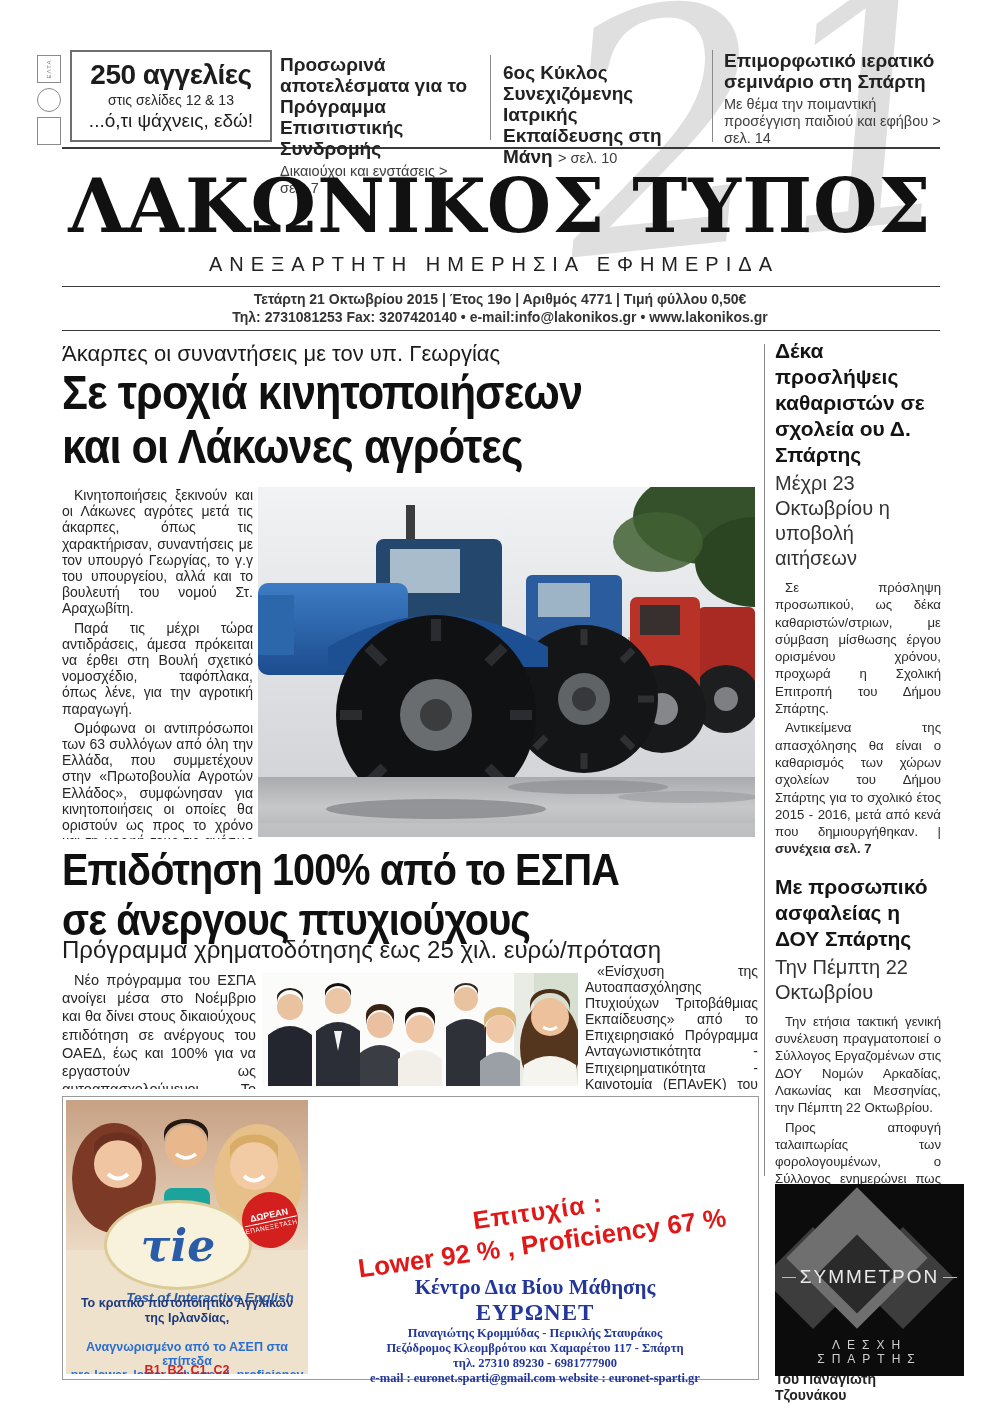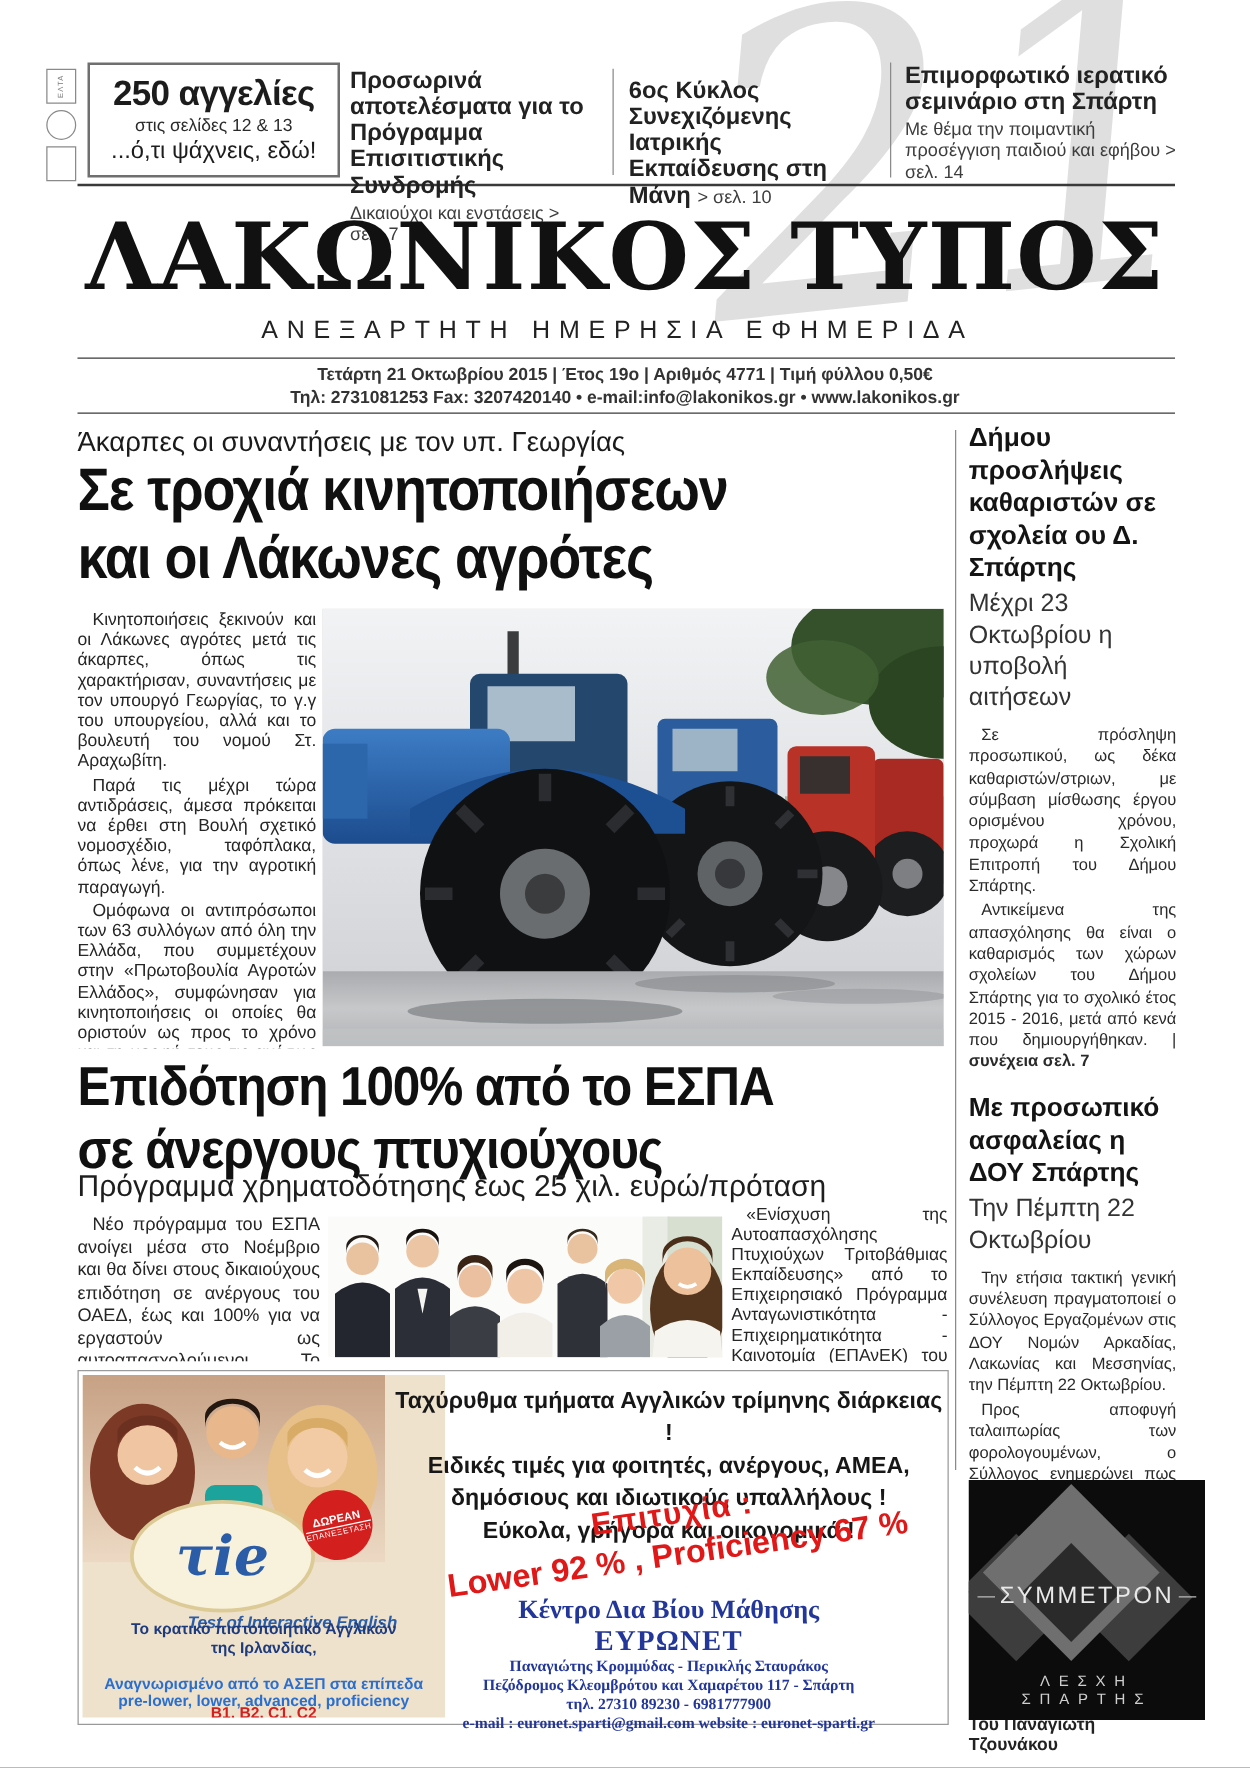--- a/index.html
+++ b/index.html
@@ -66,21 +66,21 @@
   .sym{position:absolute;left:775px;top:1184px;width:189px;height:192px;background:#0c0c0c;overflow:hidden;}
   .dia{position:absolute;transform:rotate(45deg);}
   .symTitle{position:absolute;left:0;right:0;top:82px;display:flex;align-items:center;color:#e9e9e9;
         font-size:19px;letter-spacing:2px;justify-content:center;gap:4px;}
   .symTitle .d{flex:0 0 14px;border-top:1px solid #bbb;}
   .symSub{position:absolute;left:0;right:0;bottom:10px;text-align:center;color:#cfcfcf;
         font-size:12px;letter-spacing:7px;}
 
   
   .adBox{position:absolute;left:62px;top:1096px;width:695px;height:282px;border:1px solid #9a9a9a;background:#fff;}
-  .adLeft{position:absolute;left:3px;top:3px;width:290px;height:274px;background:#efe2cd;overflow:hidden;}
+  .adLeft{position:absolute;left:3px;top:3px;width:242px;height:274px;background:#efe2cd;overflow:hidden;}
   .adRight{position:absolute;left:252px;top:0;width:440px;height:280px;}
   .adLines{position:absolute;left:0;right:0;top:10px;text-align:center;font-weight:bold;
         font-size:18.5px;line-height:26px;color:#171717;}
   .stamp2{position:absolute;left:30px;top:100px;width:390px;text-align:center;color:#e01818;
         font-weight:bold;transform:rotate(-8deg);}
   .stamp2 .s1{font-size:25px;letter-spacing:1px;}
   .stamp2 .s2{font-size:26px;margin-top:2px;white-space:nowrap;}
   .adBlue{position:absolute;left:0;right:0;top:178px;text-align:center;color:#23379b;
         font-family:"Liberation Serif","DejaVu Serif",serif;font-weight:bold;}
   .adBlue .c1{font-size:21px;}
@@ -280,21 +280,21 @@
   </div>
 
   <div class="bodycol col2b z">
     <p><span>«Ενίσχυση της Αυτοαπασχόλησης Πτυχιούχων Τριτοβάθμιας Εκπαίδευσης» από το Επιχειρησιακό Πρόγραμμα Ανταγωνιστικότητα - Επιχειρηματικότητα - Καινοτομία (ΕΠΑνΕΚ) του ΕΣΠΑ 2014-2020. </span></p>
   </div>
 
   <div class="vline" style="left:764px;top:344px;height:832px;"></div>
 
   <div class="sidebar z">
     <div class="sbArt">
-      <div class="sbH">Δήμου προσλήψεις καθαριστών σε σχολεία ου Δ. Σπάρτης</div>
+      <div class="sbH">Δέκα προσλήψεις καθαριστών σε σχολεία ου Δ. Σπάρτης</div>
       <div class="sbSub">Μέχρι 23 Οκτωβρίου η υποβολή αιτήσεων</div>
       <div class="sbBody">
         <p>Σε πρόσληψη προσωπικού, ως δέκα καθαριστών/στριων, με σύμβαση μίσθωσης έργου ορισμένου χρόνου, προχωρά η Σχολική Επιτροπή του Δήμου Σπάρτης.</p>
         <p><span>Αντικείμενα της απασχόλησης θα είναι ο καθαρισμός των χώρων σχολείων του Δήμου Σπάρτης για το σχολικό έτος 2015 - 2016, μετά από κενά που δημιουργήθηκαν. | </span><b>συνέχεια σελ. 7</b></p>
       </div>
     </div>
 
     <div class="sbArt">
       <div class="sbH">Με προσωπικό ασφαλείας η ΔΟΥ Σπάρτης</div>
       <div class="sbSub">Την Πέμπτη 22 Οκτωβρίου</div>
@@ -366,26 +366,20 @@
           <div>της Ιρλανδίας,</div>
       </div>
       <div class="tieBlue">
         <div>Αναγνωρισμένο από το ΑΣΕΠ στα επίπεδα</div>
           <div>pre-lower, lower, advanced, proficiency</div>
       </div>
       <div class="tieRed">Β1, Β2, C1, C2</div>
     </div>
 
     <div class="adRight">
-      <div class="adLines">
-        <div>Ταχύρυθμα τμήματα Αγγλικών τρίμηνης διάρκειας !</div>
-        <div>Ειδικές τιμές για φοιτητές, ανέργους, ΑΜΕΑ,</div>
-        <div>δημόσιους και ιδιωτικούς υπαλλήλους  !</div>
-        <div>Εύκολα, γρήγορα και οικονομικά  !</div>
-      </div>
       <div class="stamp2">
         <div class="s1">Επιτυχία :</div>
         <div class="s2">Lower  92 % , Proficiency  67 %</div>
       </div>
       <div class="adBlue">
         <div class="c1">Κέντρο Δια Βίου Μάθησης</div>
         <div class="c2">ΕΥΡΩΝΕΤ</div>
         <div class="sm">Παναγιώτης Κρομμύδας - Περικλής Σταυράκος</div>
         <div class="sm">Πεζόδρομος Κλεομβρότου και Χαμαρέτου 117  -  Σπάρτη</div>
         <div class="sm">τηλ.  27310 89230 - 6981777900</div>

